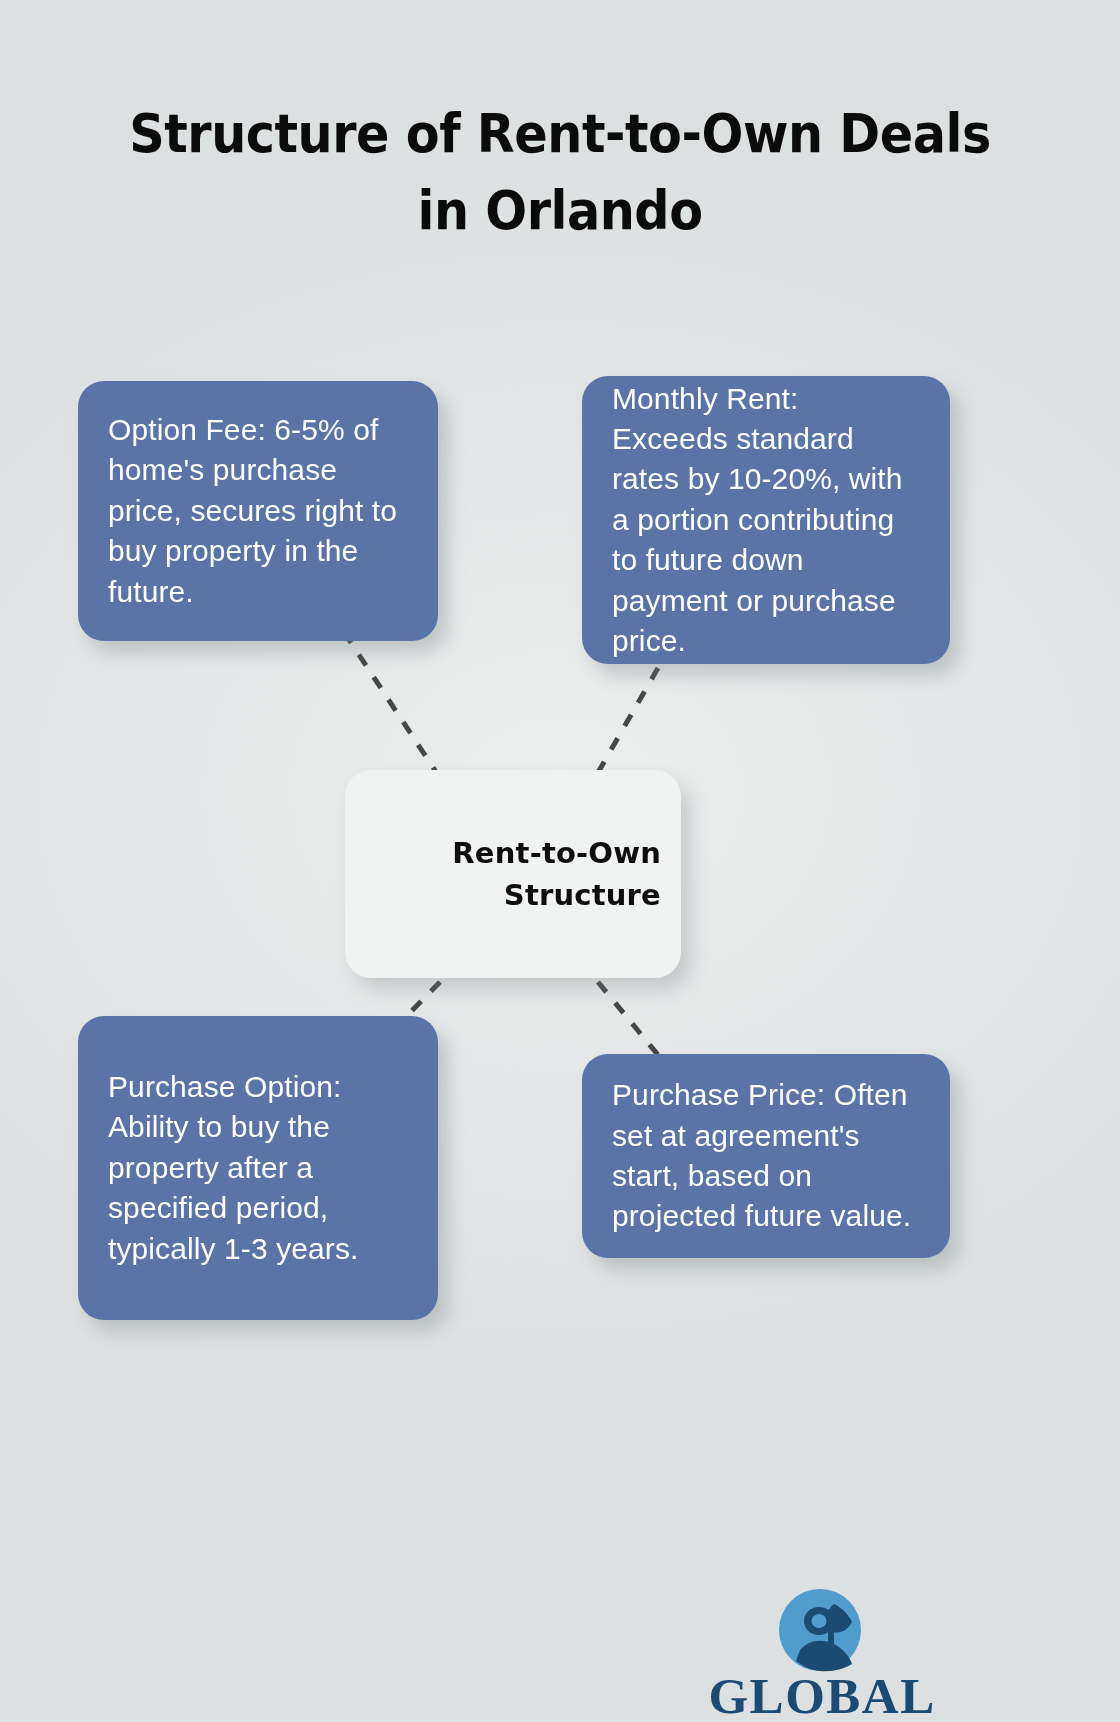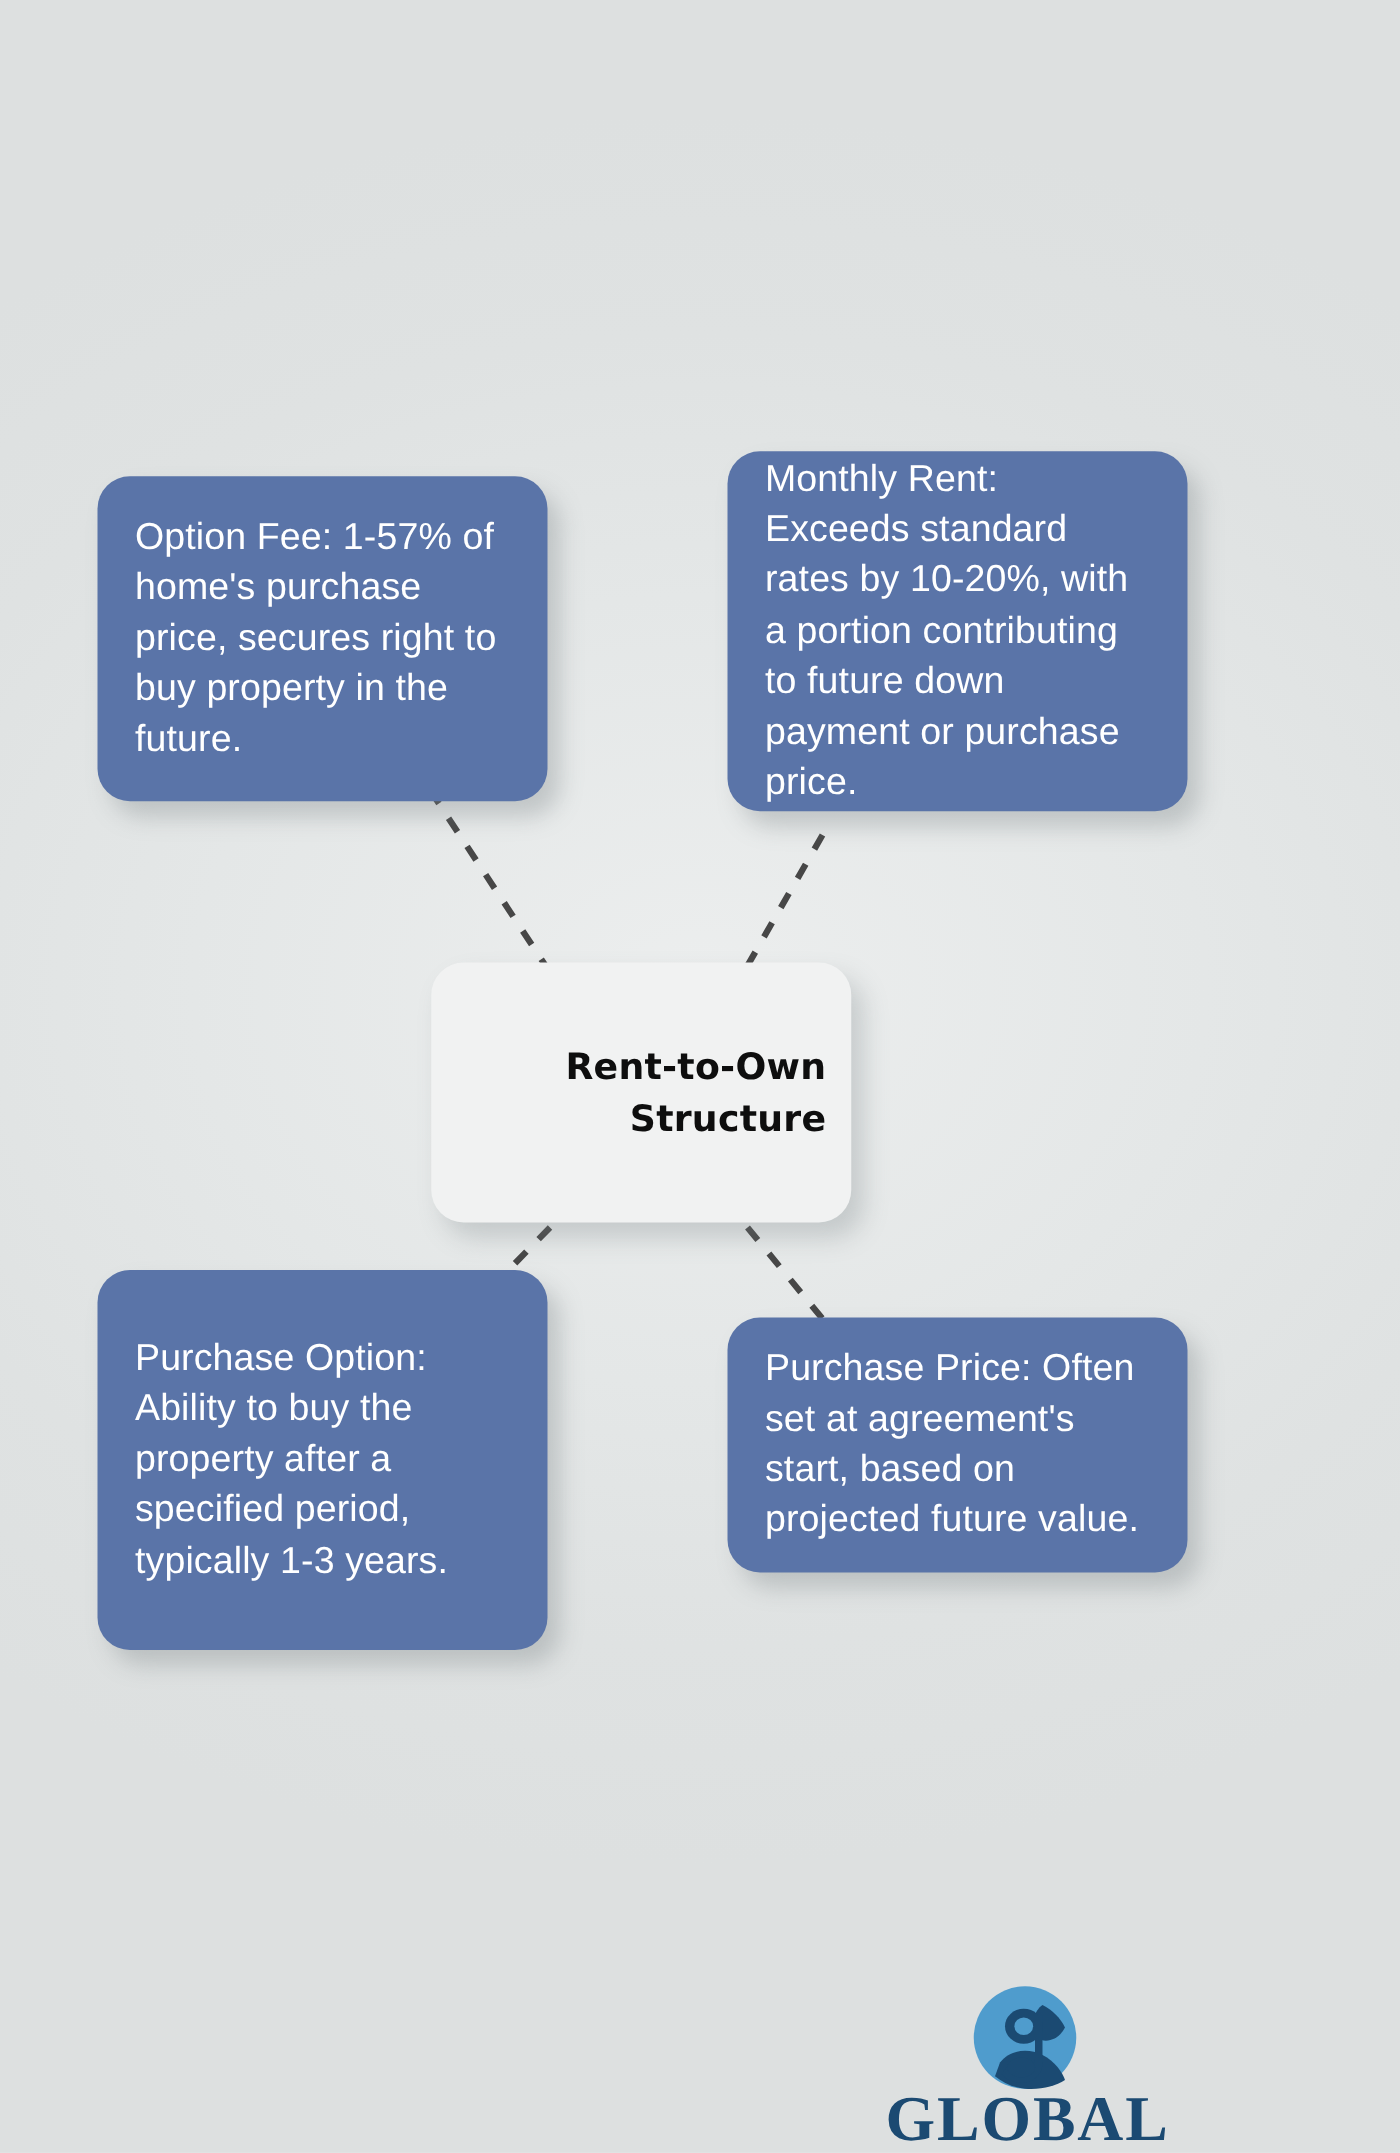--- a/index.html
+++ b/index.html
@@ -79,21 +79,21 @@
     font-family: "DejaVu Sans", sans-serif;
     font-size: 29px;
     font-weight: 700;
     line-height: 1.46;
     letter-spacing: 0.2px;
     width: 100%;
   }
 
   
   #node-option-fee    { left: 78px;  top: 381px;  width: 360px; height: 260px; }
-  #node-monthly-rent  { left: 582px; top: 361px;  width: 368px; height: 288px; }
+  #node-monthly-rent  { left: 582px; top: 376px;  width: 368px; height: 288px; }
   #node-center        { left: 345px; top: 770px;  width: 336px; height: 208px; }
   #node-purchase-option { left: 78px;  top: 1016px; width: 360px; height: 304px; }
   #node-purchase-price  { left: 582px; top: 1054px; width: 368px; height: 204px; }
 
   
   #connectors {
     position: absolute;
     left: 0;
     top: 0;
     width: 1120px;
@@ -146,30 +146,34 @@
     letter-spacing: 1.6px;
     line-height: 1.15;
     margin-top: 2px;
   }
 </style>
 </head>
 <body>
 
 <div id="infographic">
 
+  <div class="title-block">
+    <div class="title-line">Structure of Rent-to-Own Deals</div>
+    <div class="title-line">in Orlando</div>
+  </div>
 
   <svg id="connectors" viewBox="0 0 1120 1722">
     <line x1="344" y1="632" x2="440" y2="778"></line>
     <line x1="658" y1="668" x2="596" y2="776"></line>
     <line x1="440" y1="982" x2="352" y2="1072"></line>
     <line x1="598" y1="982" x2="672" y2="1072"></line>
   </svg>
 
   <div class="node leaf" id="node-option-fee">
-    <div class="node-text">Option Fee: 1-57% of home's purchase price, secures right to buy property in the future.</div>
+    <div class="node-text">Option Fee: 6-5% of home's purchase price, secures right to buy property in the future.</div>
   </div>
 
   <div class="node leaf" id="node-monthly-rent">
     <div class="node-text">Monthly Rent: Exceeds standard rates by 10-20%, with a portion contributing to future down payment or purchase price.</div>
   </div>
 
   <div class="node center" id="node-center">
     <div class="node-text">
       <span>Rent-to-Own</span><br>
       <span>Structure</span>

